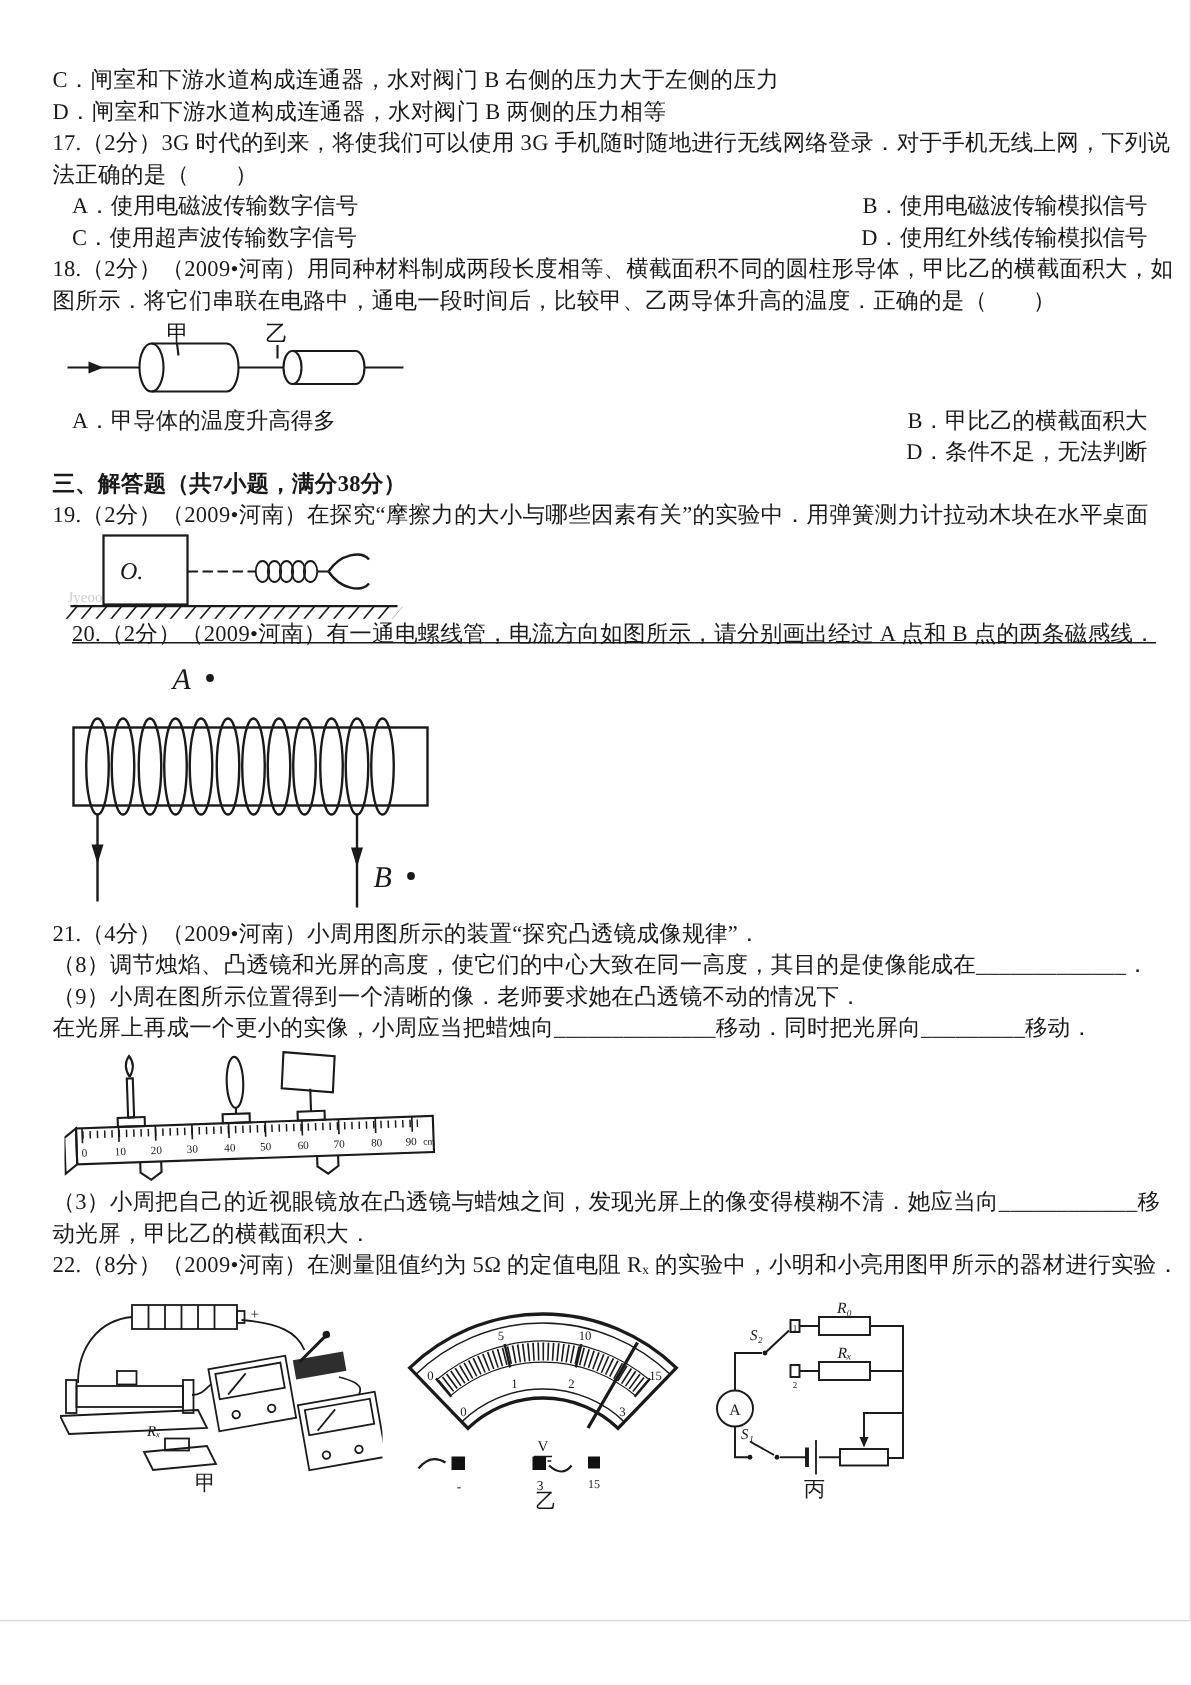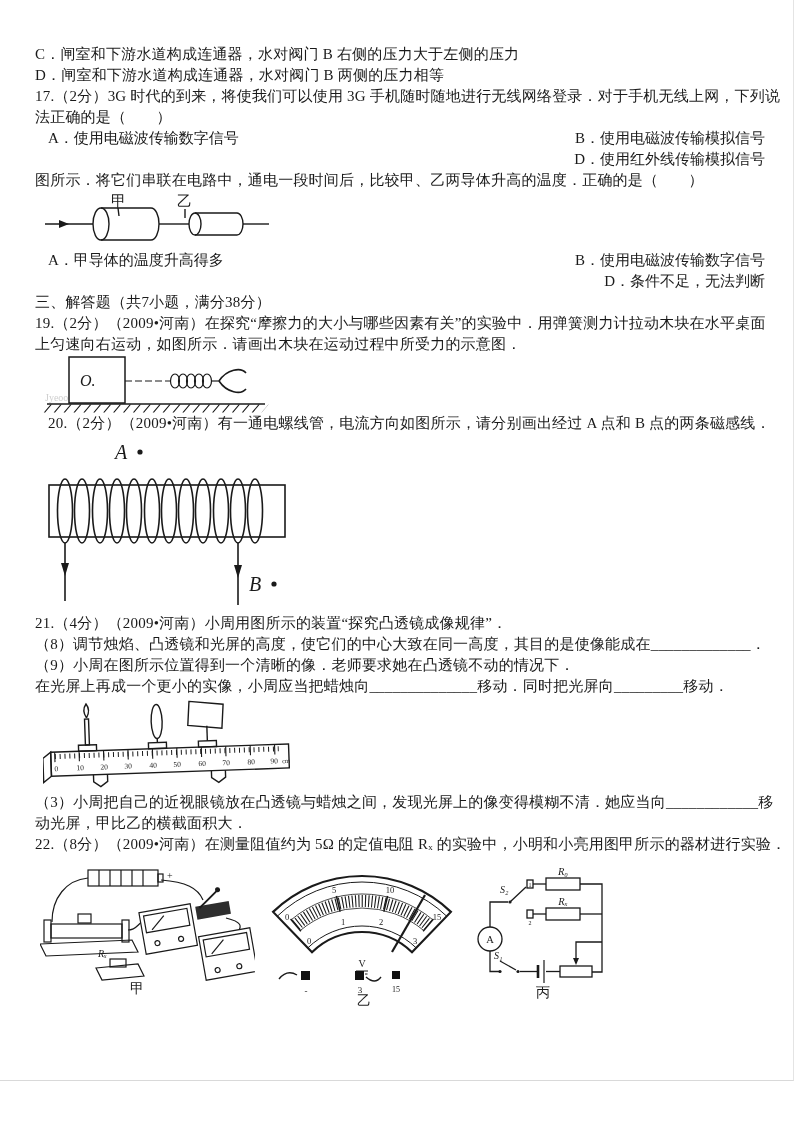--- a/index.html
+++ b/index.html
@@ -16,25 +16,25 @@
     border-right:1px solid #e4e4e4;
     border-bottom:1px solid #d9d9d9;
   }
   p.line{
     margin:0 0 1px 0;
     font-size:15px;
     line-height:20px;
     letter-spacing:0.2px;
     white-space:nowrap;
   }
-  p.heading{font-weight:normal;}
+  p.heading{font-weight:bold;}
   .opt-row{display:flex;margin:0 0 1px 0;font-size:15px;line-height:20px;gap:44px;}
   .opt-row .opt-left{width:360px;padding-left:13px;box-sizing:border-box;}
   .opt-row .opt-right{flex:1;text-align:right;}
-  .indent{padding-left:13px;}
+  .indent{padding-left:13px;text-decoration:underline;}
   .fig{display:block;}
   svg{display:block;}
   svg text{font-family:"Liberation Serif","DejaVu Serif",serif;fill:#1a1a1a;}
   .fig-row{display:flex;align-items:flex-start;gap:10px;margin:10px 0 0 5px;}
   .wm{fill:#cfcfcf;}
 </style>
 </head>
 <body>
 
 <div class="page">
@@ -42,23 +42,25 @@
   <p class="line">C．闸室和下游水道构成连通器，水对阀门 B 右侧的压力大于左侧的压力</p>
   <p class="line">D．闸室和下游水道构成连通器，水对阀门 B 两侧的压力相等</p>
 
   <p class="line">17.（2分）3G 时代的到来，将使我们可以使用 3G 手机随时随地进行无线网络登录．对于手机无线上网，下列说</p>
   <p class="line">法正确的是（　　）</p>
   <div class="opt-row">
     <span class="opt-left">A．使用电磁波传输数字信号</span>
     <span class="opt-right">B．使用电磁波传输模拟信号</span>
   </div>
   <div class="opt-row">
+    <span class="opt-left">C．使用超声波传输数字信号</span>
     <span class="opt-right">D．使用红外线传输模拟信号</span>
   </div>
 
+  <p class="line">18.（2分）（2009•河南）用同种材料制成两段长度相等、横截面积不同的圆柱形导体，甲比乙的横截面积大，如</p>
   <p class="line">图所示．将它们串联在电路中，通电一段时间后，比较甲、乙两导体升高的温度．正确的是（　　）</p>
 
   <svg class="fig" width="230" height="58" viewBox="0 0 230 58" style="margin:2px 0 0 8px">
     <g stroke="#1a1a1a" stroke-width="1.4" fill="none">
       <line x1="75" y1="16" x2="76" y2="24"></line>
       <line x1="142" y1="17" x2="142" y2="26"></line>
       <line x1="2" y1="32" x2="50" y2="32"></line>
       <ellipse cx="58" cy="32" rx="8" ry="16"></ellipse>
       <path d="M58,16 H108 A8,16 0 0 1 108,48 H58"></path>
       <line x1="116" y1="32" x2="146" y2="32"></line>
@@ -66,30 +68,29 @@
       <path d="M152,21 H194 A6,11 0 0 1 194,43 H152"></path>
       <line x1="200" y1="32" x2="226" y2="32"></line>
     </g>
     <polygon points="16,28 26,32 16,36" fill="#1a1a1a"></polygon>
     <text x="68" y="14" font-size="15">甲</text>
     <text x="134" y="14" font-size="15">乙</text>
   </svg>
 
   <div class="opt-row">
     <span class="opt-left">A．甲导体的温度升高得多</span>
-    <span class="opt-right">B．使用电磁波传输数字信号</span>
+    <span class="opt-right">B．甲比乙的横截面积大</span>
   </div>
   <div class="opt-row">
     <span class="opt-right">D．条件不足，无法判断</span>
   </div>
 
   <p class="line heading">三、解答题（共7小题，满分38分）</p>
 
   <p class="line">19.（2分）（2009•河南）在探究“摩擦力的大小与哪些因素有关”的实验中．用弹簧测力计拉动木块在水平桌面</p>
-  <p class="line">上匀速向右运动，如图所示．请画出木块在运动过程中所受力的示意图．</p>
 
   <svg class="fig" width="235" height="58" viewBox="0 0 235 58" style="margin:0 0 0 8px">
     <text x="2" y="46" font-size="10" class="wm">Jyeoo.com</text>
     <g stroke="#1a1a1a" stroke-width="1.5" fill="none">
       <rect x="26" y="2" width="56" height="46" fill="#ffffff"></rect>
       <line x1="82" y1="26" x2="127" y2="26" stroke-dasharray="7 3" stroke-width="1.2"></line>
       <ellipse cx="132" cy="26" rx="4.5" ry="7" stroke-width="1.2"></ellipse>
       <ellipse cx="140" cy="26" rx="4.5" ry="7" stroke-width="1.2"></ellipse>
       <ellipse cx="148" cy="26" rx="4.5" ry="7" stroke-width="1.2"></ellipse>
       <ellipse cx="156" cy="26" rx="4.5" ry="7" stroke-width="1.2"></ellipse>

